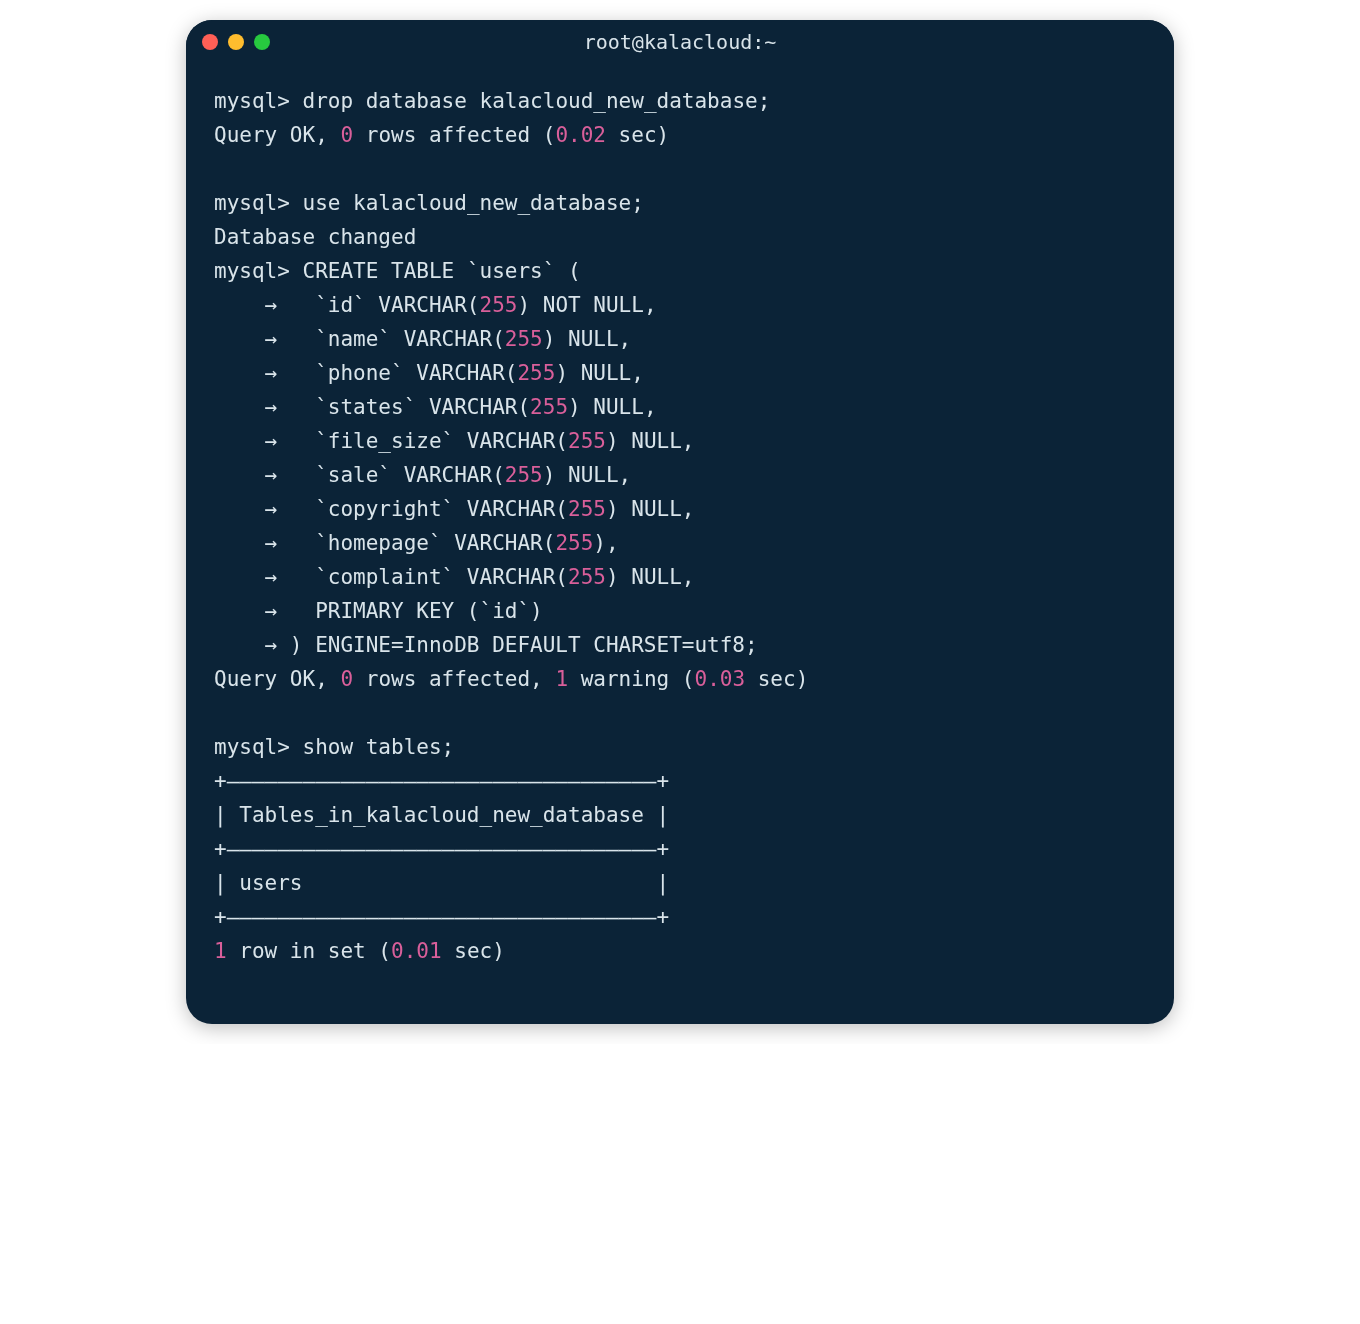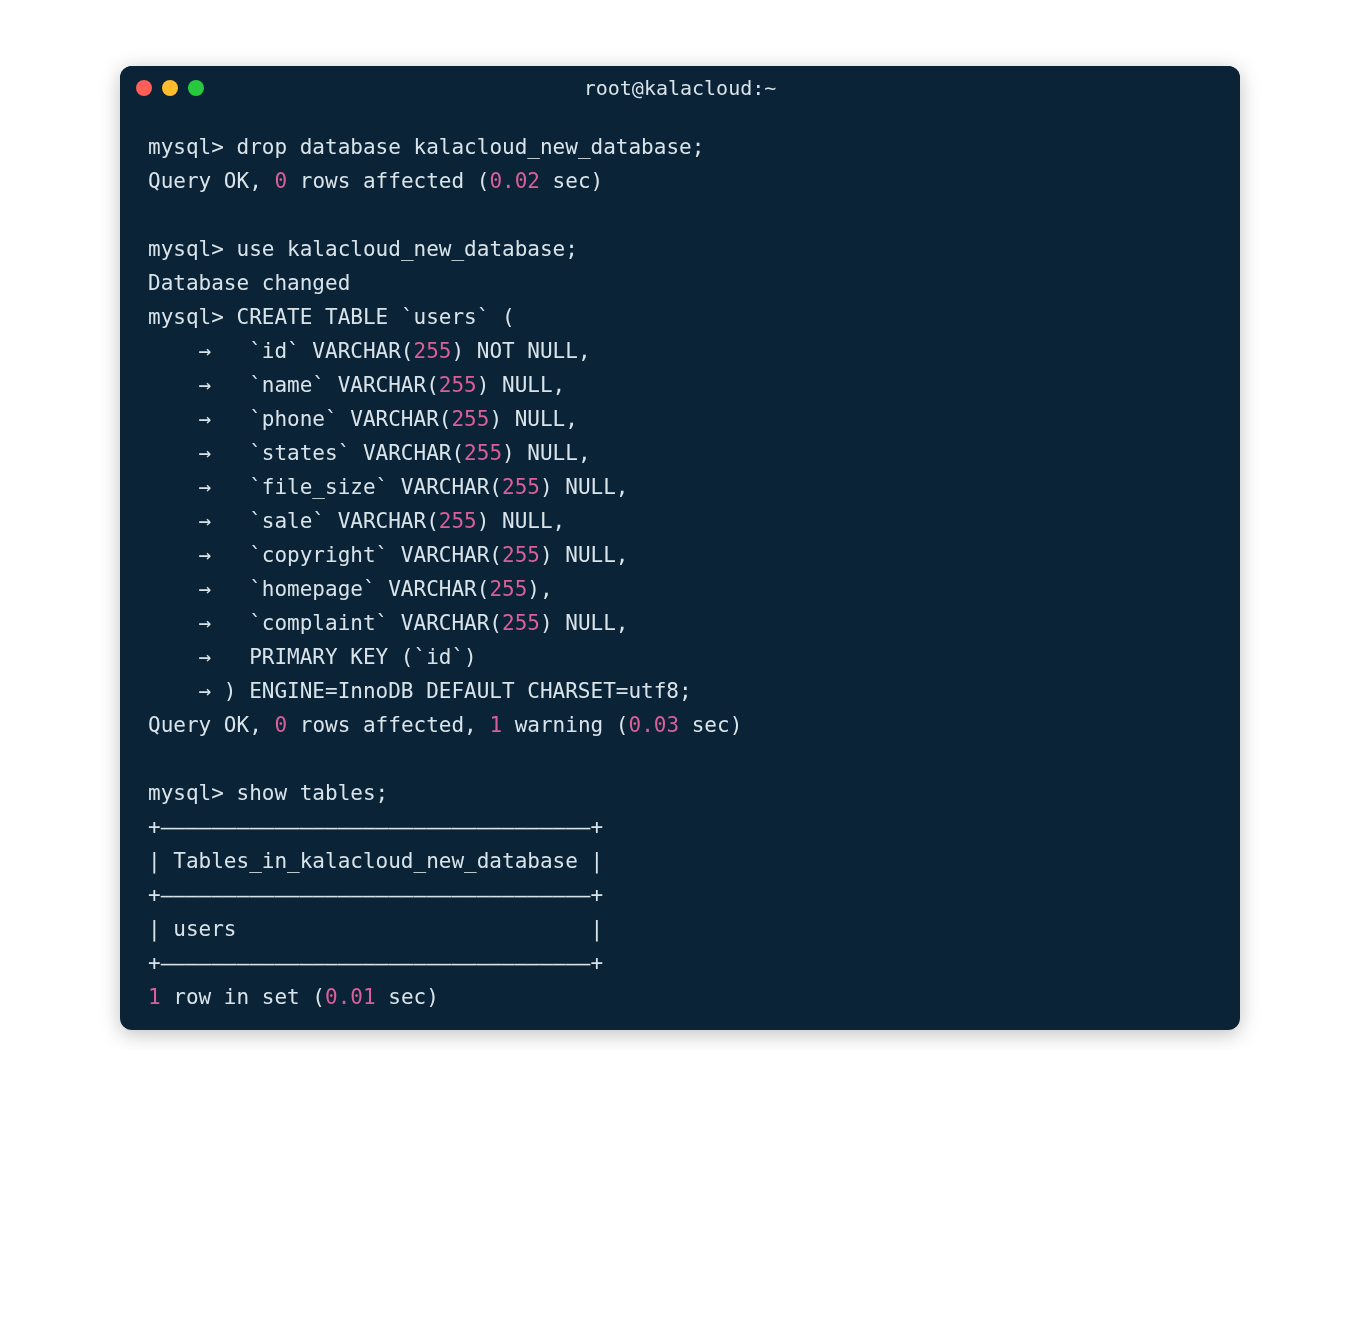--- a/index.html
+++ b/index.html
@@ -5,27 +5,26 @@
   * { margin: 0; padding: 0; box-sizing: border-box; }
   body {
     background: #ffffff;
     font-family: "SF Mono", "Menlo", "Consolas", "DejaVu Sans Mono", monospace;
     display: flex;
     justify-content: center;
     align-items: flex-start;
     padding: 20px;
   }
   .terminal-window {
-    width: 1120px;
+    width: 988px;
     background: #0b2337;
-    border-radius: 12px;
+    border-radius: 26px;
     overflow: hidden;
     box-shadow: 0 4px 20px rgba(0,0,0,0.25);
     position: relative;
-    margin-top: 46px;
   }
   .titlebar {
     height: 44px;
     display: flex;
     align-items: center;
     padding: 0 16px;
     background: #0b2337;
     position: relative;
   }
   .traffic-lights {
@@ -44,21 +43,21 @@
   .title {
     position: absolute;
     left: 0; right: 0;
     text-align: center;
     color: #d9e4ea;
     font-size: 20px;
     font-weight: 400;
     pointer-events: none;
   }
   .terminal-body {
-    padding: 20px 28px 16px 28px;
+    padding: 20px 28px 56px 28px;
     font-size: 21px;
     line-height: 1.62;
     color: #d9e4ea;
     white-space: pre;
     font-feature-settings: "liga" 0;
   }
   .line { display: block; }
   .prompt { color: #d9e4ea; }
   .cmd { color: #d9e4ea; }
   .num { color: #d95f9a; }

